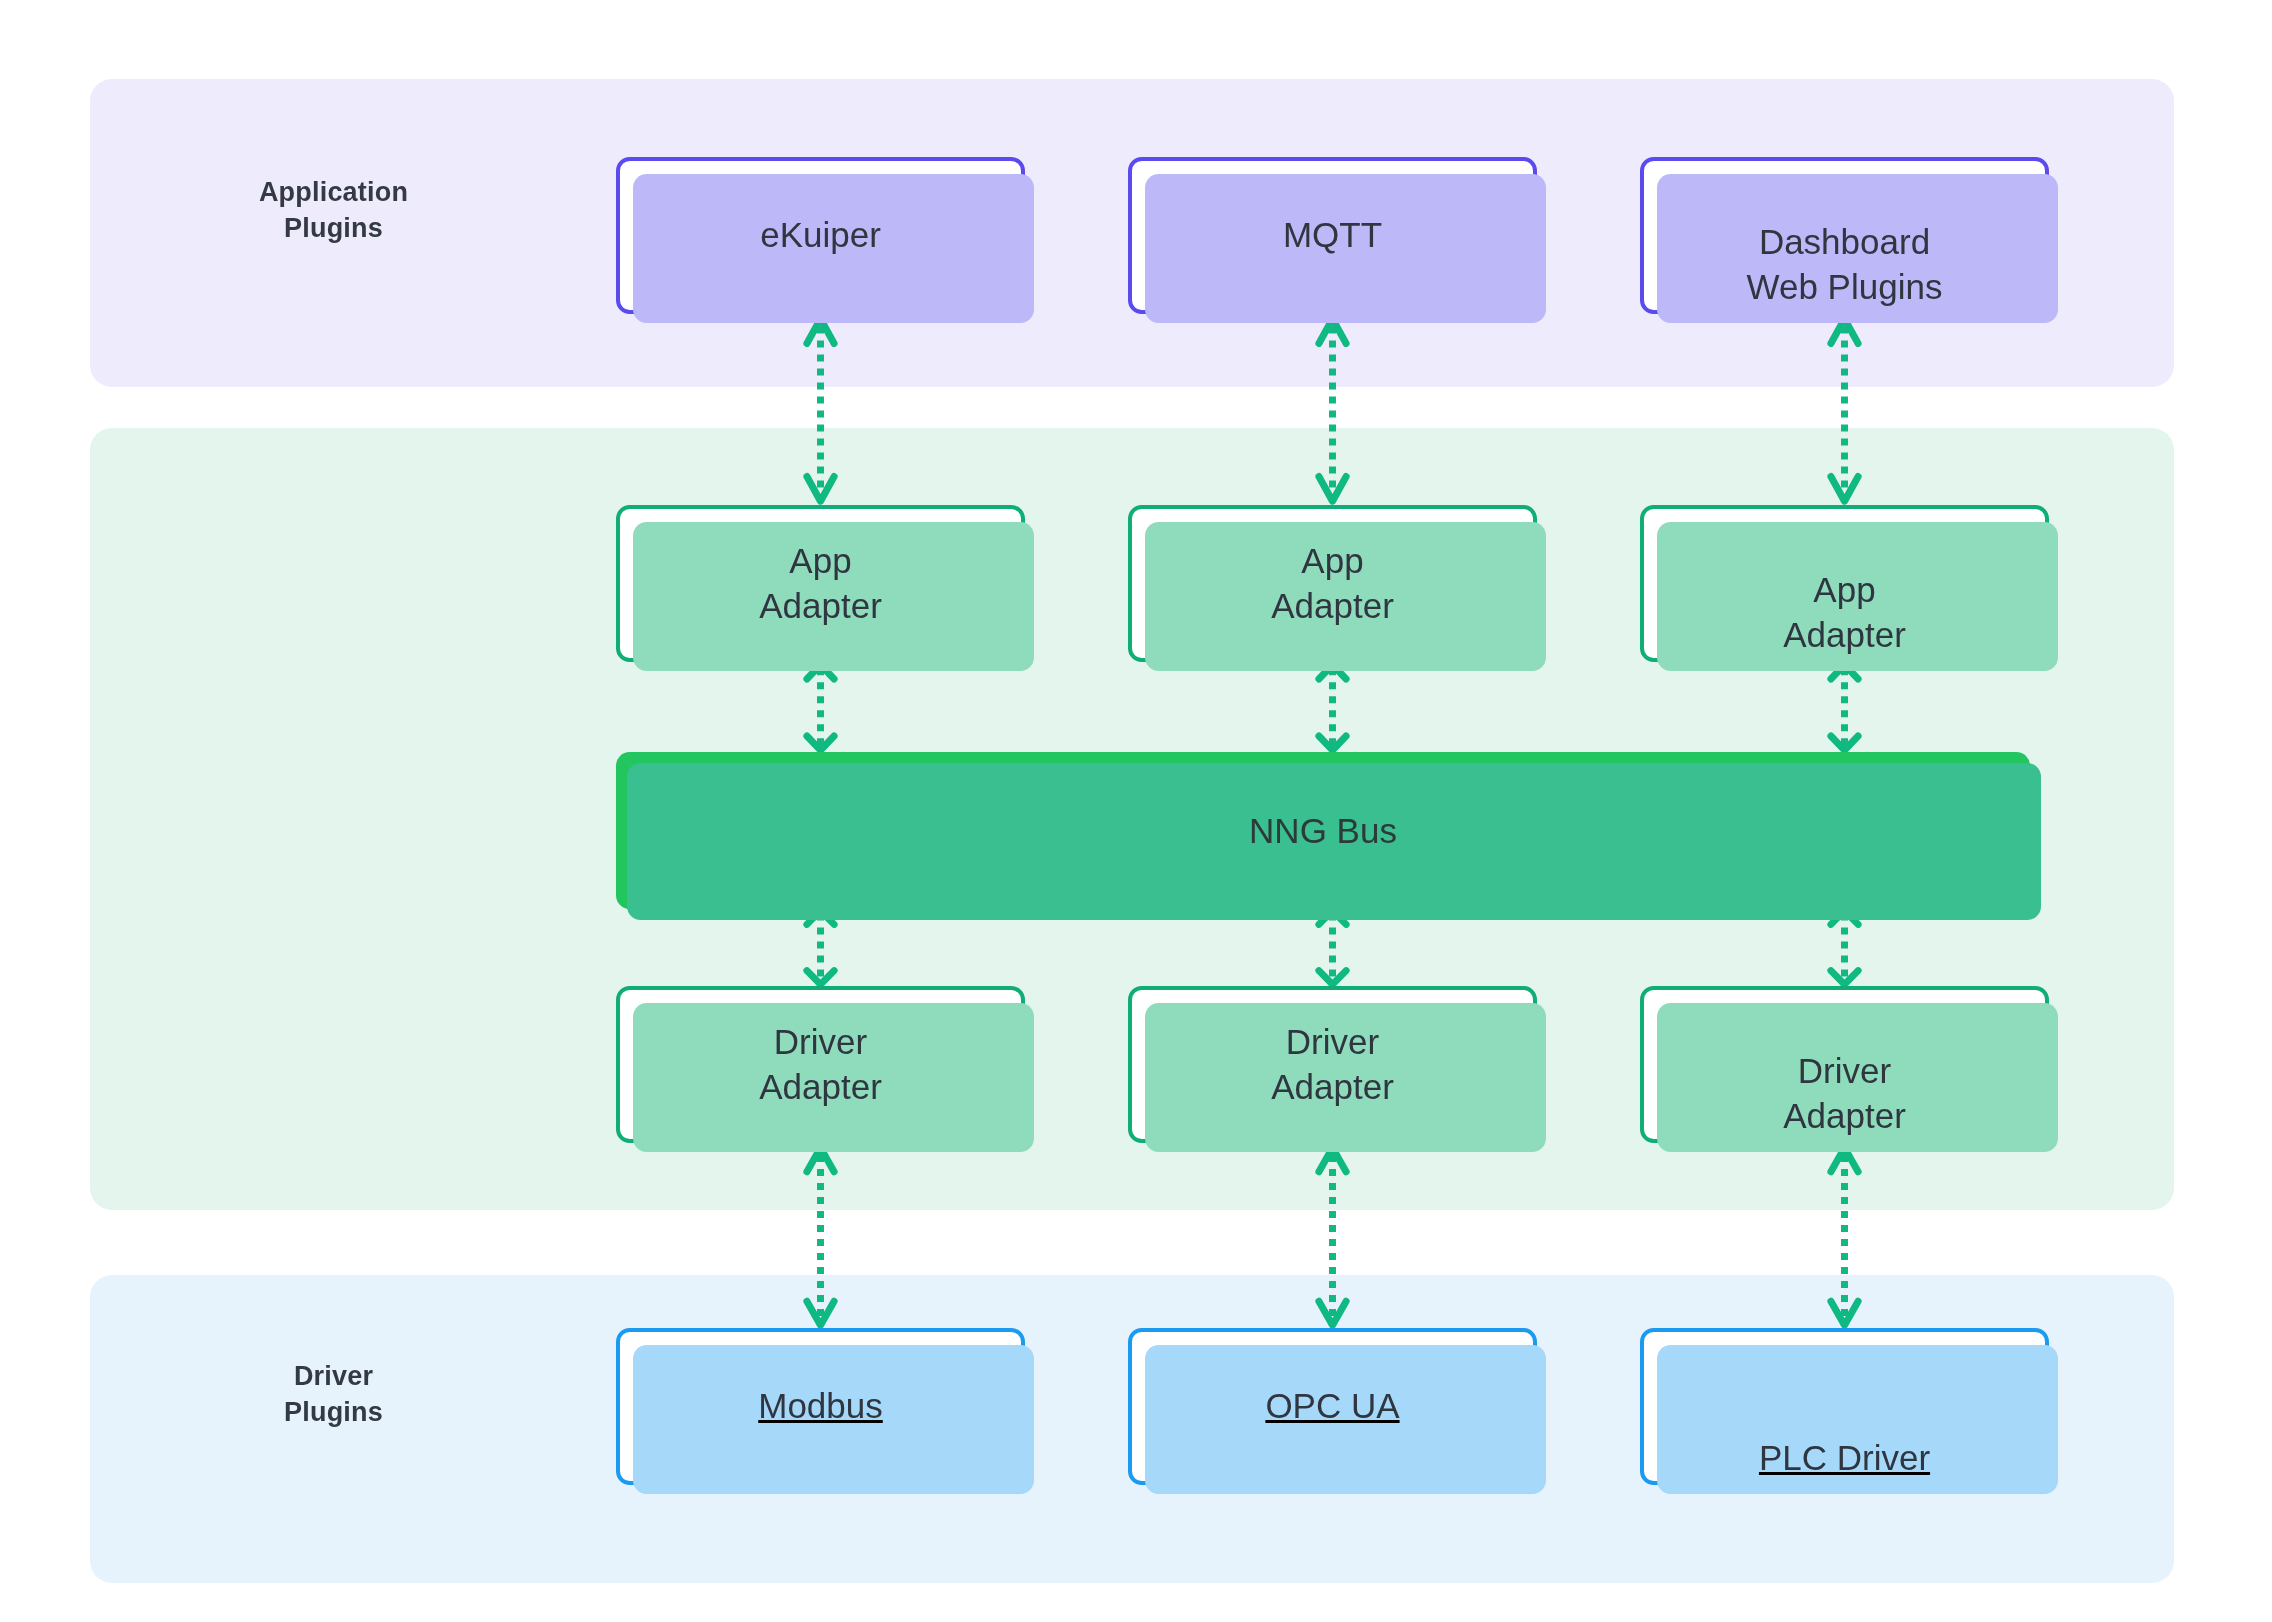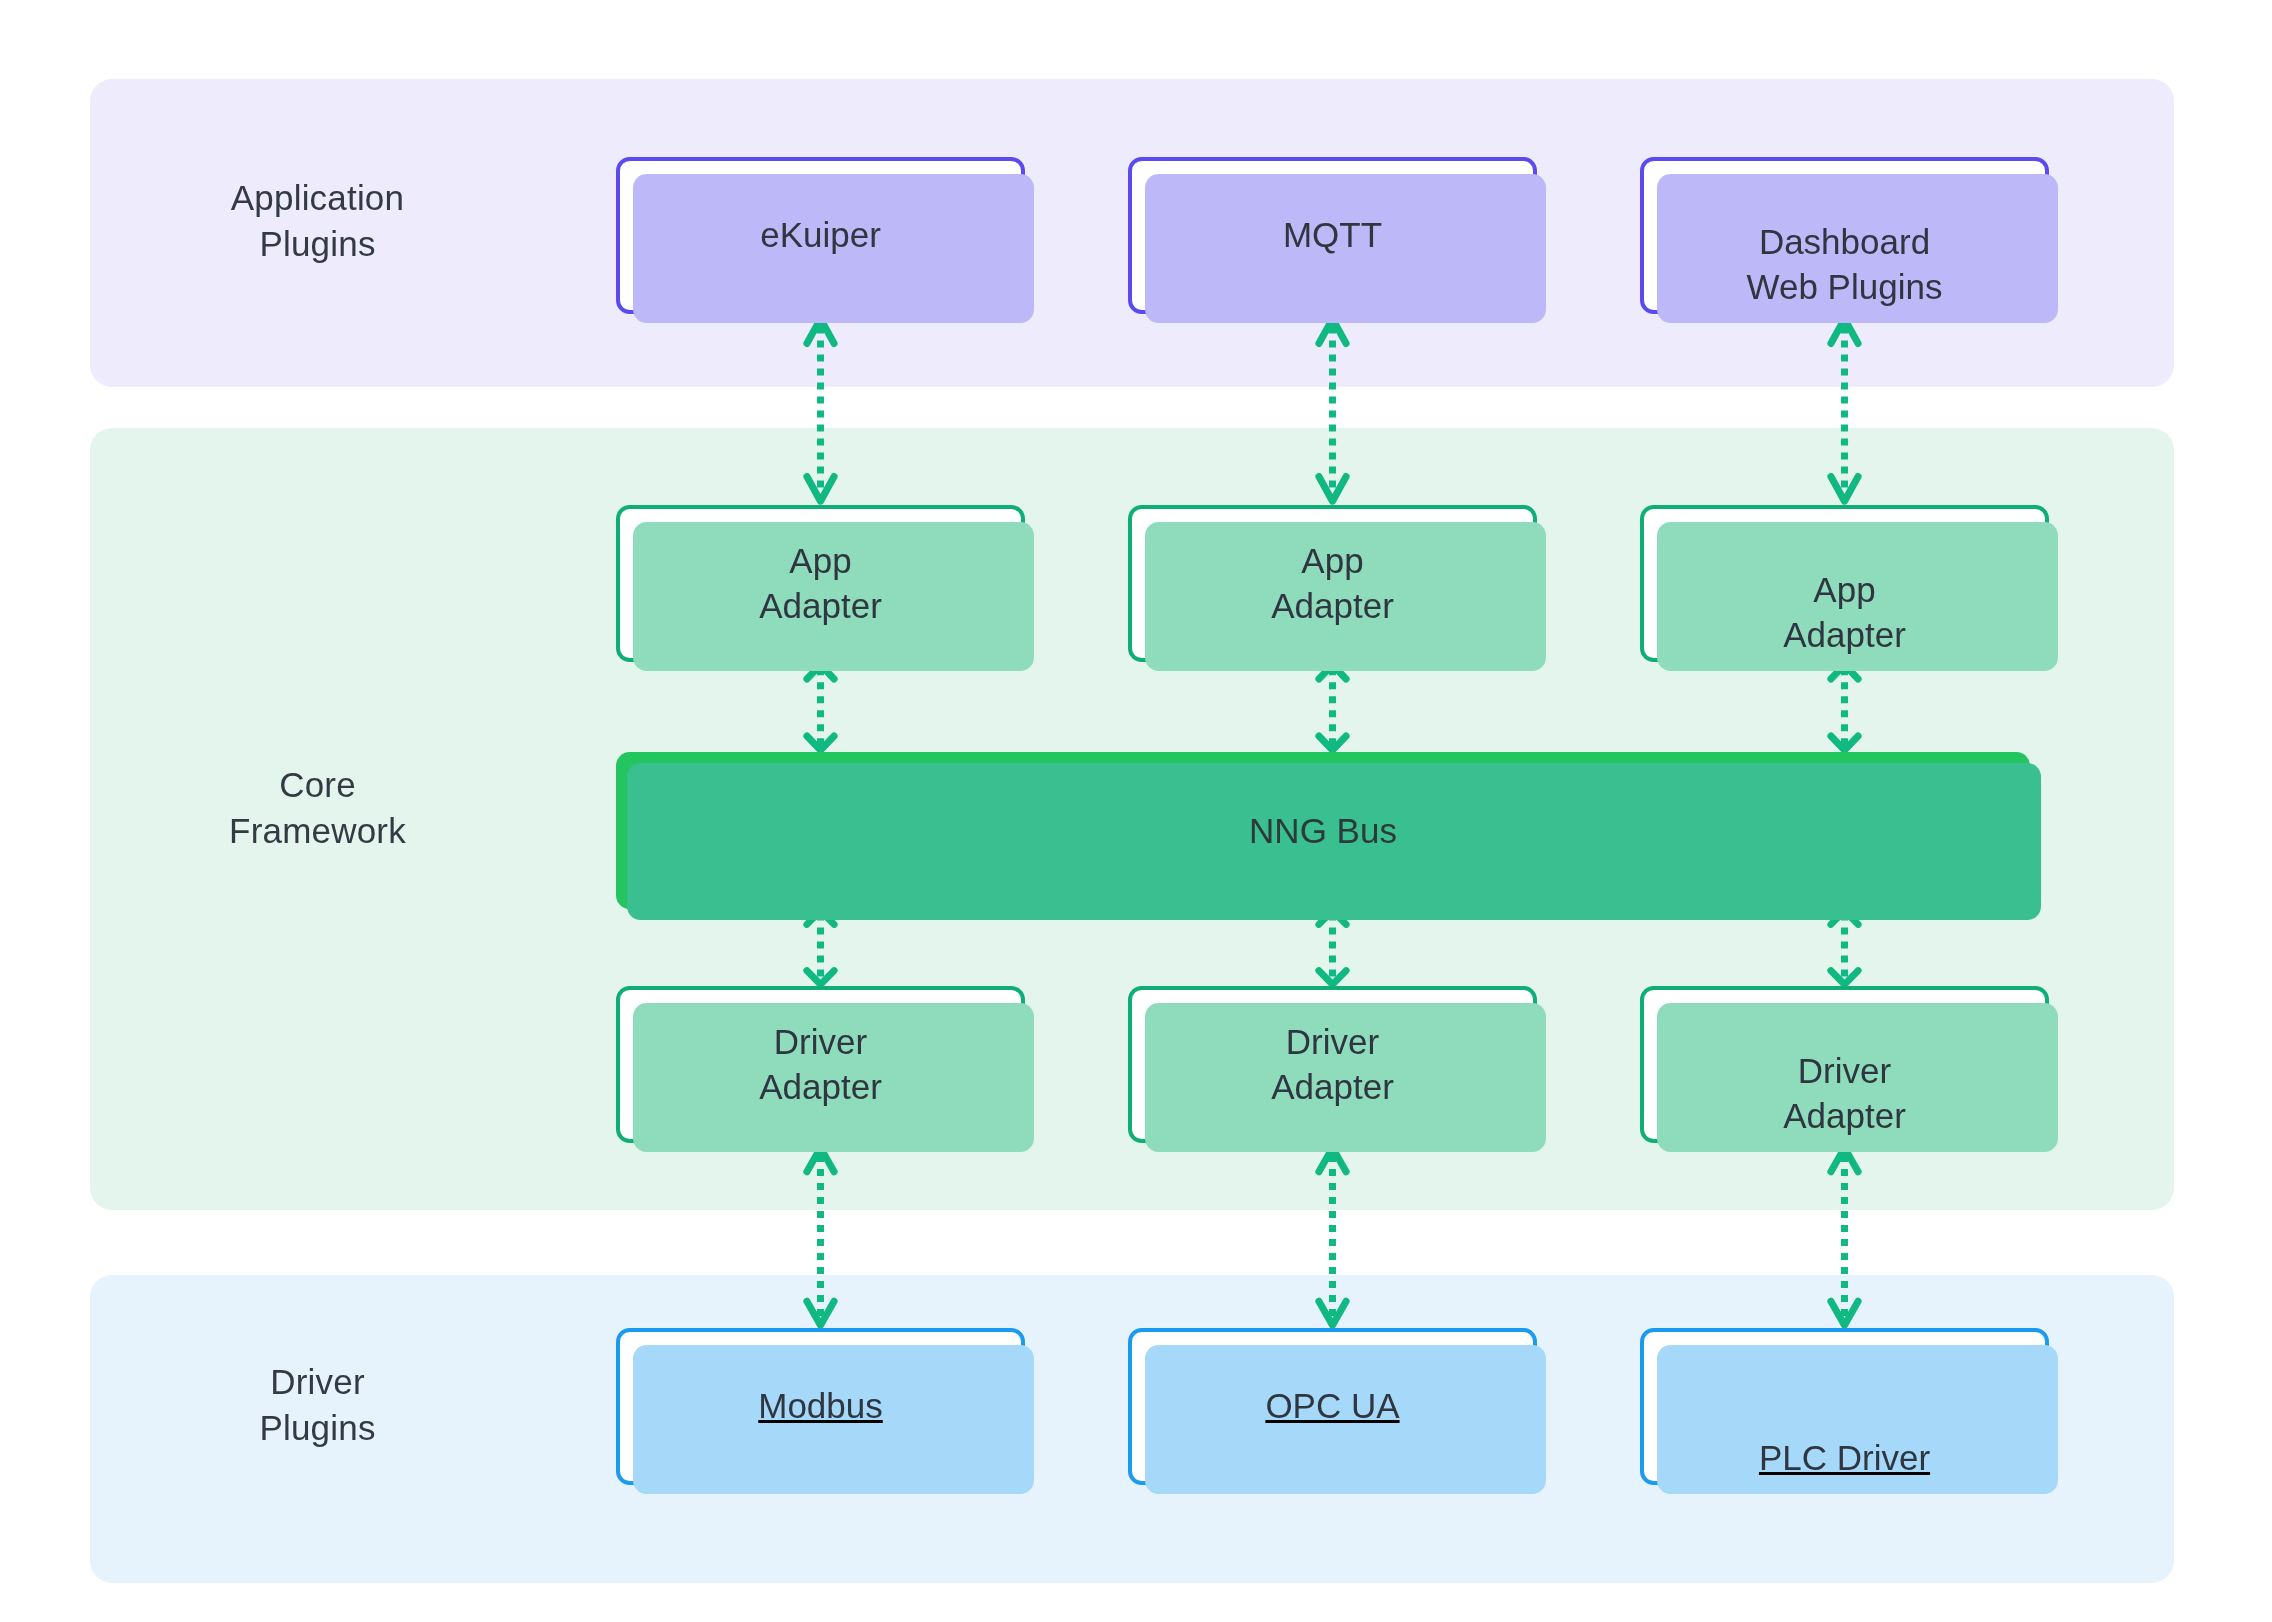--- a/index.html
+++ b/index.html
@@ -29,26 +29,26 @@
     width: 2084px;
     border-radius: 22px;
   }
   .band-app    { top: 79px;   height: 308px;  background: #eeebfd; }
   .band-core   { top: 428px;  height: 782px;  background: #e4f5ee; }
   .band-driver { top: 1275px; height: 308px;  background: #e6f3fd; }
 
   
   .band-label {
     position: absolute;
-    left: 95px;
+    left: 111px;
     width: 445px;
     text-align: center;
     color: #343a44;
-    font-size: 35px;
-    font-weight: 400;
+    font-size: 27px;
+    font-weight: 700;
     line-height: 1.32;
     letter-spacing: 0.2px;
   }
   .band-label span { display: block; }
   .label-app    { top: 175px; }
   .label-core   { top: 762px; }
   .label-driver { top: 1359px; }
 
   
   .node {
@@ -161,24 +161,20 @@
 <div id="stage">
 
   <div class="band band-app"></div>
   <div class="band band-core"></div>
   <div class="band band-driver"></div>
 
   <div class="band-label label-app">
     <span>Application</span>
     <span>Plugins</span>
   </div>
-  <div class="band-label label-core">
-    <span>Core</span>
-    <span>Framework</span>
-  </div>
   <div class="band-label label-driver">
     <span>Driver</span>
     <span>Plugins</span>
   </div>
 
   <div class="node node-purple row-app col2">
     <div class="node-text">
       <span>MQTT</span>
     </div>
   </div>

